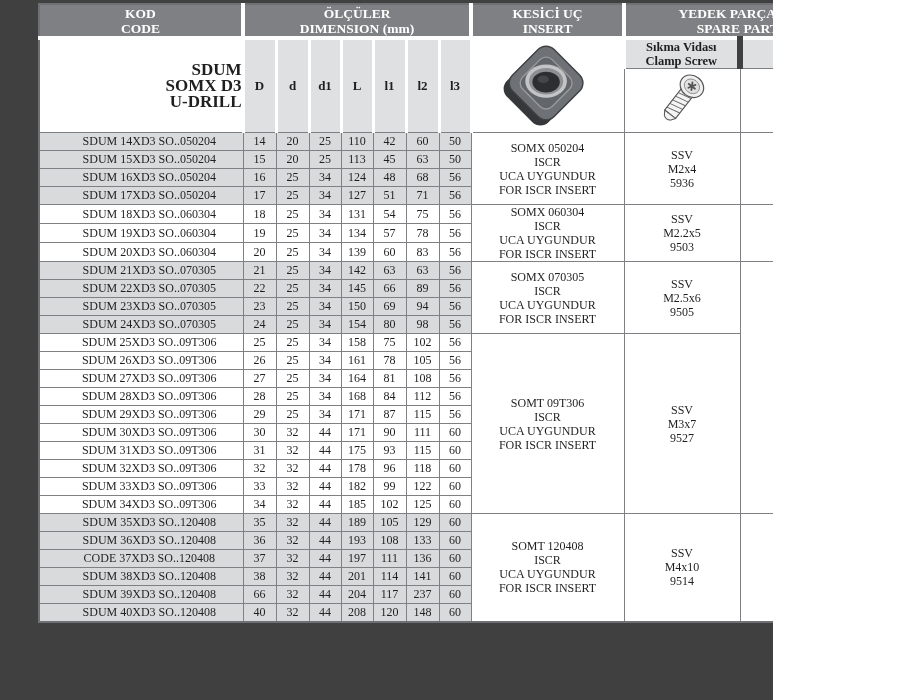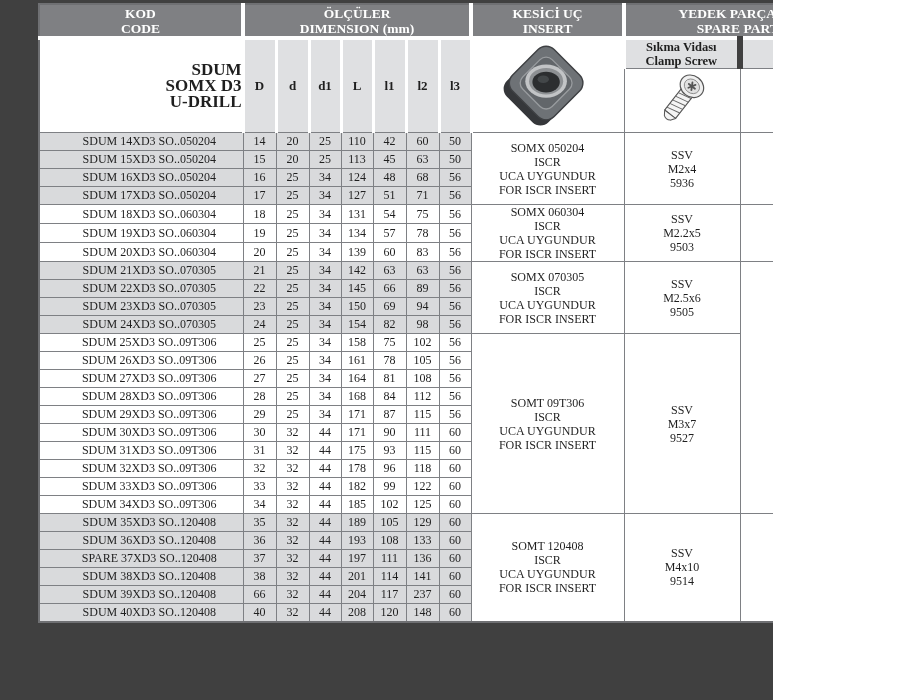--- a/index.html
+++ b/index.html
@@ -308,21 +308,21 @@
           <td class="num shade">69</td>
           <td class="num shade">94</td>
           <td class="num shade">56</td>
         </tr>
         <tr class="data-row">
           <td class="code shade">SDUM 24XD3 SO..070305</td>
           <td class="num shade">24</td>
           <td class="num shade">25</td>
           <td class="num shade">34</td>
           <td class="num shade">154</td>
-          <td class="num shade">82</td>
+          <td class="num shade">80</td>
           <td class="num shade">98</td>
           <td class="num shade">56</td>
         </tr>
         <tr class="data-row">
           <td class="code">SDUM 25XD3 SO..09T306</td>
           <td class="num">25</td>
           <td class="num">25</td>
           <td class="num">34</td>
           <td class="num">158</td>
           <td class="num">75</td>
@@ -456,21 +456,21 @@
           <td class="code shade">SDUM 36XD3 SO..120408</td>
           <td class="num shade">36</td>
           <td class="num shade">32</td>
           <td class="num shade">44</td>
           <td class="num shade">193</td>
           <td class="num shade">108</td>
           <td class="num shade">133</td>
           <td class="num shade">60</td>
         </tr>
         <tr class="data-row">
-          <td class="code shade">SPARE 37XD3 SO..120408</td>
+          <td class="code shade">CODE 37XD3 SO..120408</td>
           <td class="num shade">37</td>
           <td class="num shade">32</td>
           <td class="num shade">44</td>
           <td class="num shade">197</td>
           <td class="num shade">111</td>
           <td class="num shade">136</td>
           <td class="num shade">60</td>
         </tr>
         <tr class="data-row">
           <td class="code shade">SDUM 38XD3 SO..120408</td>

